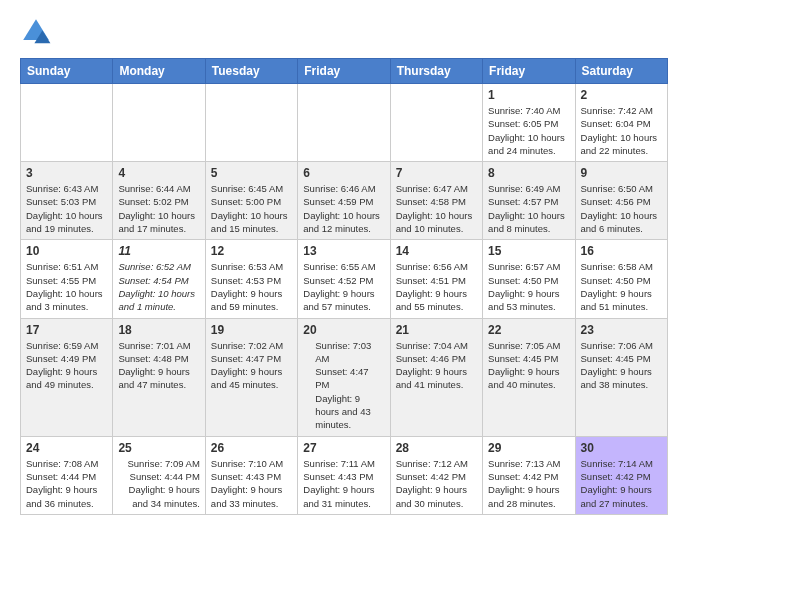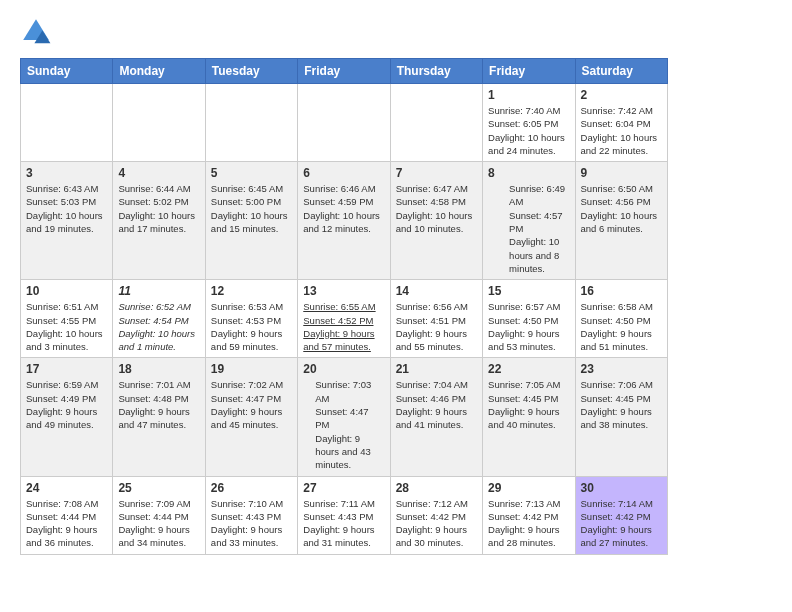--- a/index.html
+++ b/index.html
@@ -174,21 +174,21 @@
 Daylight: 10 hours and 12 minutes.</div>
           </td>
           <td style="background: rgb(240, 240, 240);">
             <span class="day-num">7</span>
             <div class="day-info" style="white-space: pre-line;">Sunrise: 6:47 AM
 Sunset: 4:58 PM
 Daylight: 10 hours and 10 minutes.</div>
           </td>
           <td style="background: rgb(240, 240, 240);">
             <span class="day-num">8</span>
-            <div class="day-info" style="white-space: pre-line; margin-left: 21px;">Sunrise: 6:49 AM
+            <div class="day-info" style="white-space: pre-line;">Sunrise: 6:49 AM
 Sunset: 4:57 PM
 Daylight: 10 hours and 8 minutes.</div>
           </td>
           <td style="background: rgb(240, 240, 240);">
             <span class="day-num">9</span>
             <div class="day-info" style="white-space: pre-line;">Sunrise: 6:50 AM
 Sunset: 4:56 PM
 Daylight: 10 hours and 6 minutes.</div>
           </td>
         </tr>
@@ -206,21 +206,21 @@
 Daylight: 10 hours and 1 minute.</div>
           </td>
           <td style="background: rgb(255, 255, 255);">
             <span class="day-num">12</span>
             <div class="day-info" style="white-space: pre-line;">Sunrise: 6:53 AM
 Sunset: 4:53 PM
 Daylight: 9 hours and 59 minutes.</div>
           </td>
           <td style="background: rgb(255, 255, 255);">
             <span class="day-num">13</span>
-            <div class="day-info" style="white-space: pre-line; text-decoration: underline;">Sunrise: 6:55 AM
+            <div class="day-info" style="white-space: pre-line;">Sunrise: 6:55 AM
 Sunset: 4:52 PM
 Daylight: 9 hours and 57 minutes.</div>
           </td>
           <td style="background: rgb(255, 255, 255);">
             <span class="day-num">14</span>
             <div class="day-info" style="white-space: pre-line;">Sunrise: 6:56 AM
 Sunset: 4:51 PM
 Daylight: 9 hours and 55 minutes.</div>
           </td>
           <td style="background: rgb(255, 255, 255);">
@@ -282,21 +282,21 @@
         </tr>
         <tr>
           <td style="background: rgb(255, 255, 255);">
             <span class="day-num">24</span>
             <div class="day-info" style="white-space: pre-line;">Sunrise: 7:08 AM
 Sunset: 4:44 PM
 Daylight: 9 hours and 36 minutes.</div>
           </td>
           <td style="background: rgb(255, 255, 255);">
             <span class="day-num">25</span>
-            <div class="day-info" style="white-space: pre-line;">Sunrise: 7:09 AM
+            <div class="day-info" style="white-space: pre-line; text-align: right;">Sunrise: 7:09 AM
 Sunset: 4:44 PM
 Daylight: 9 hours and 34 minutes.</div>
           </td>
           <td style="background: rgb(255, 255, 255);">
             <span class="day-num">26</span>
             <div class="day-info" style="white-space: pre-line;">Sunrise: 7:10 AM
 Sunset: 4:43 PM
 Daylight: 9 hours and 33 minutes.</div>
           </td>
           <td style="background: rgb(255, 255, 255);">

